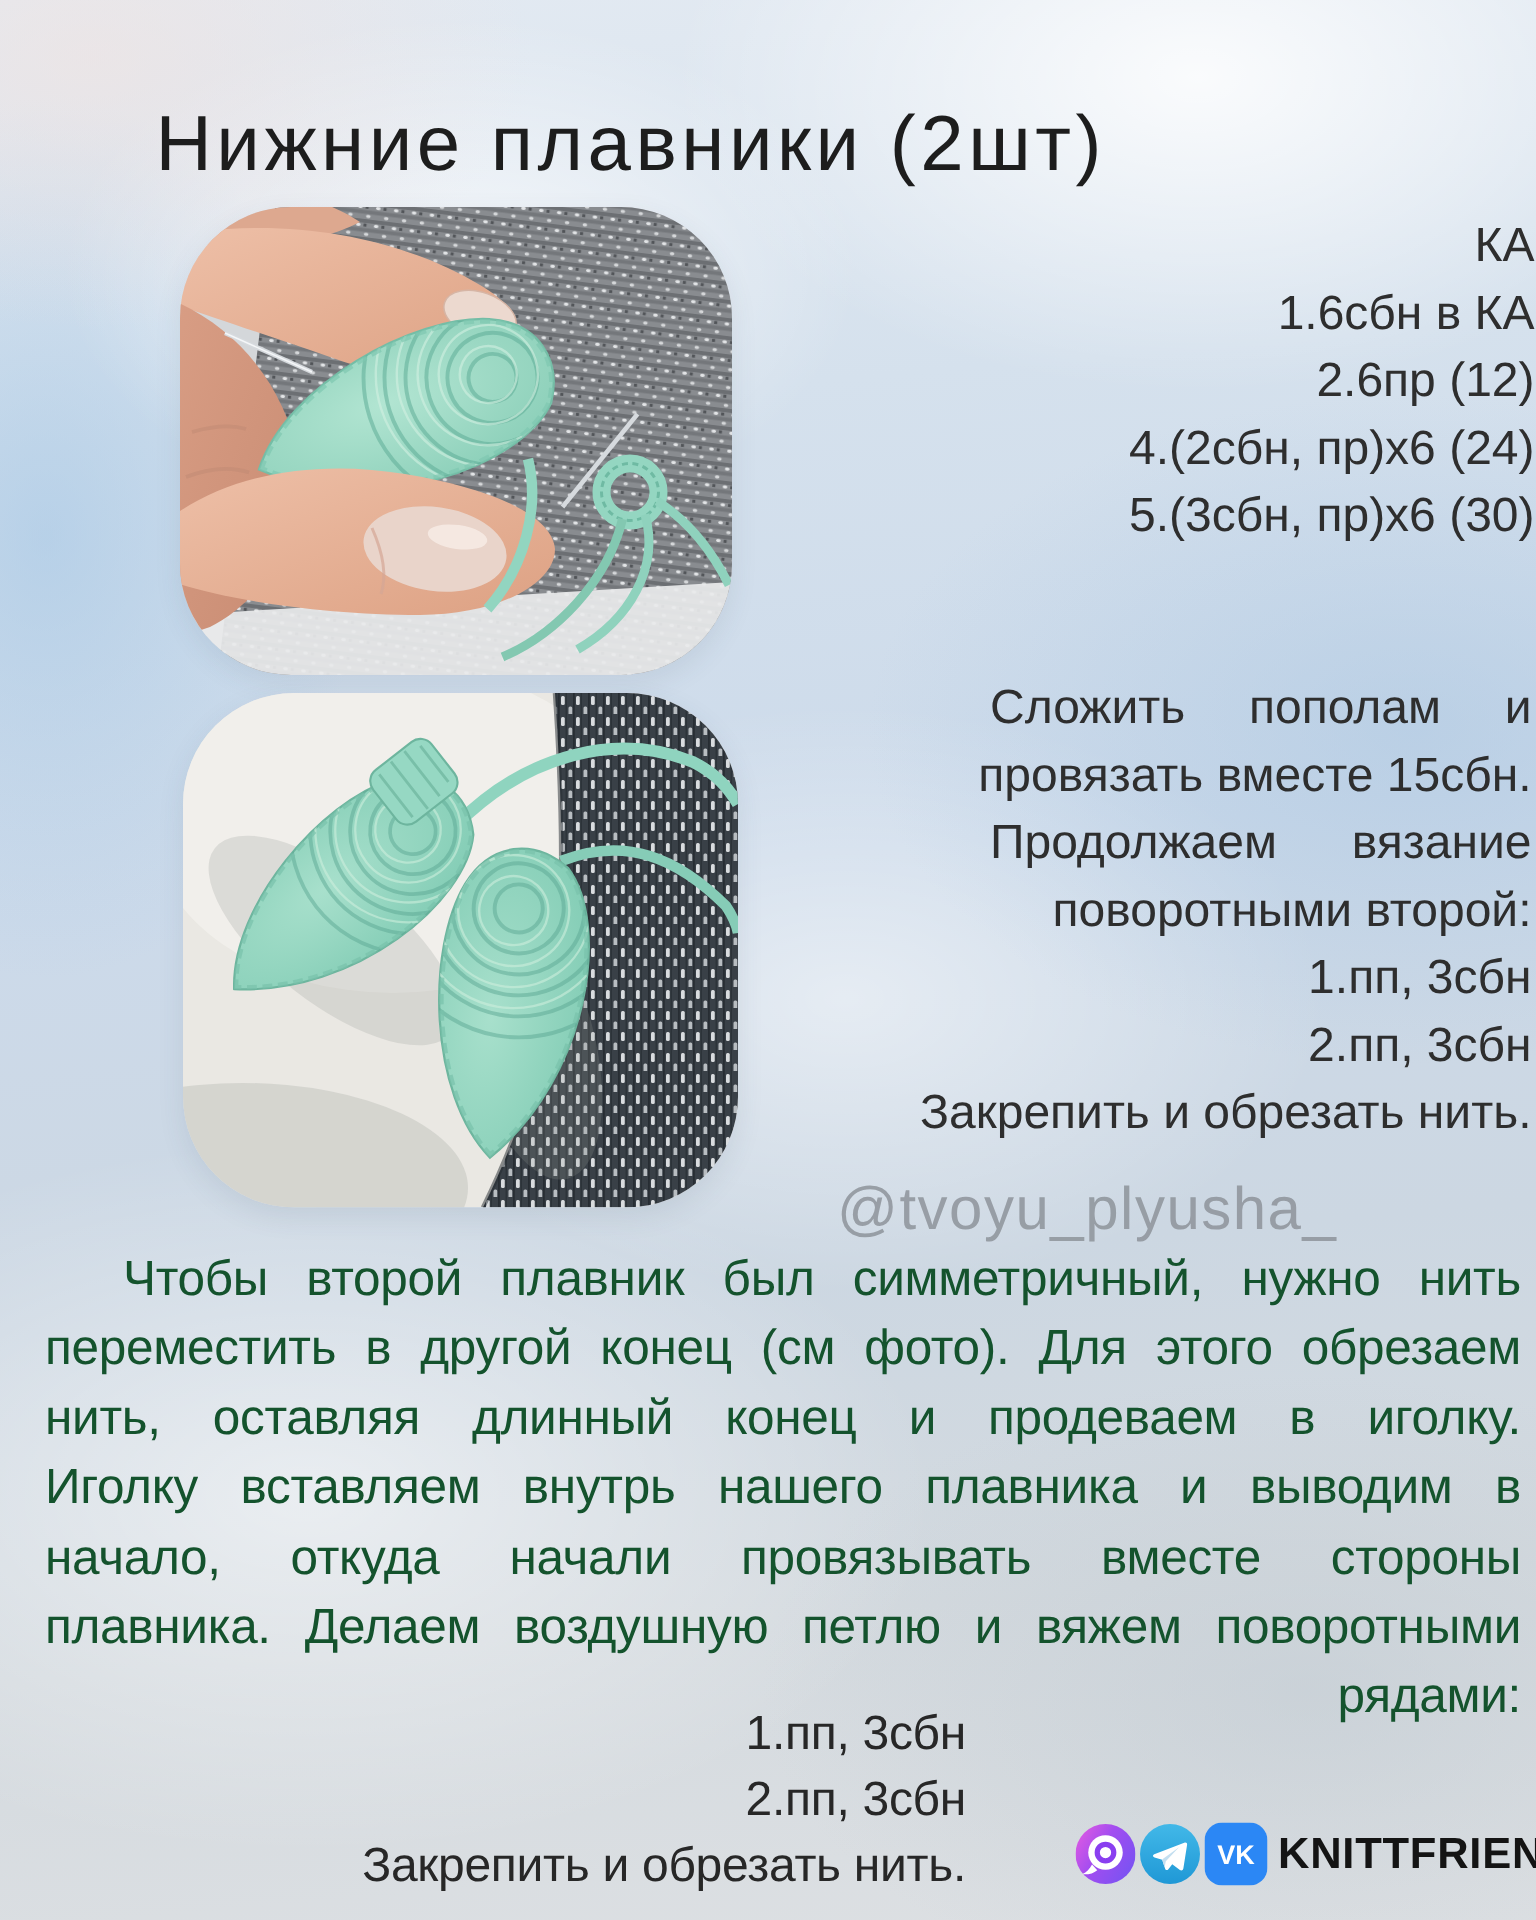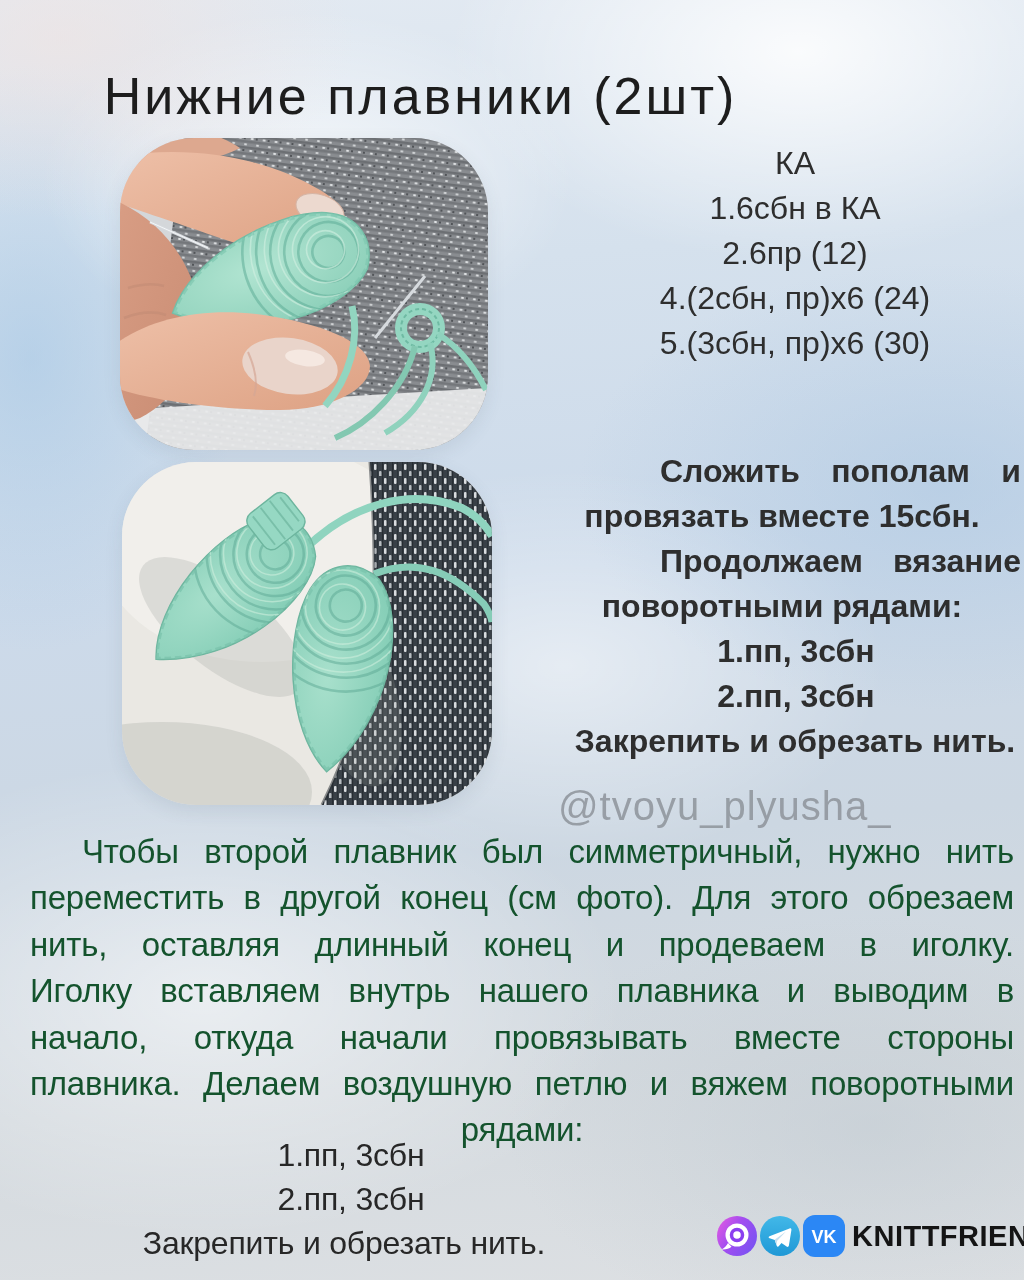--- a/index.html
+++ b/index.html
@@ -19,22 +19,22 @@
   }
   .title{position:absolute;left:0;top:66px;width:841px;text-align:center;
          font-size:52px;letter-spacing:3px;color:#1d1d1d;font-weight:400;}
   .photo{position:absolute;border-radius:74px;overflow:hidden;
          box-shadow:0 6px 18px rgba(60,80,100,.10);}
   .photo1{left:120px;top:138px;width:368px;height:312px;}
   .photo2{left:122px;top:462px;width:370px;height:343px;}
   .rounds{position:absolute;left:567px;top:141px;width:456px;
           font-size:32px;line-height:45px;color:#2e2e2e;}
   .notes{position:absolute;left:543px;top:449px;width:478px;
-         font-size:32px;line-height:45px;color:#2e2e2e;font-weight:bold;}
-  .line{text-align:center;}
+         font-size:32px;line-height:45px;color:#2e2e2e;}
+  .line{text-align:right;}
   .line.j{text-align:justify;text-align-last:justify;text-justify:inter-word;}
   .watermark{position:absolute;left:558px;top:784px;font-size:40px;
              color:#8e949b;letter-spacing:1px;opacity:.85;}
   .paragraph{position:absolute;left:30px;top:829px;width:984px;
              font-size:33px;line-height:46.4px;color:#14532d;letter-spacing:-.2px;}
   .bottom-list{position:absolute;left:44px;top:1133px;width:600px;
                font-size:32px;line-height:44px;color:#272727;letter-spacing:-.2px;}
   .footer{position:absolute;left:717px;top:1215px;display:flex;align-items:center;}
   .footer .icon{width:40px;height:40px;margin-right:3px;flex:0 0 auto;}
   .brand{font-size:29px;font-weight:700;color:#141414;letter-spacing:.5px;margin-left:4px;}
@@ -208,21 +208,21 @@
         <div class="line">2.6пр (12)</div>
         <div class="line">4.(2сбн, пр)х6 (24)</div>
         <div class="line">5.(3сбн, пр)х6 (30)</div>
       </div>
   </div>
 
   <div class="notes">
       <div class="line j" style="padding-left: 117px;">Сложить пополам и</div>
       <div class="line">провязать вместе 15сбн.</div>
       <div class="line j" style="padding-left: 117px;">Продолжаем вязание</div>
-      <div class="line">поворотными рядами:</div>
+      <div class="line">поворотными второй:</div>
       <div class="line" style="padding-left: 28px;">1.пп, 3сбн</div>
       <div class="line" style="padding-left: 28px;">2.пп, 3сбн</div>
       <div class="line" style="padding-left: 26px;">Закрепить и обрезать нить.</div>
     </div>
 
   <div class="watermark">@tvoyu_plyusha_</div>
 
   <div class="paragraph">
       <div class="line j" style="padding-left: 52px;">Чтобы второй плавник был симметричный, нужно нить</div>
       <div class="line j">переместить в другой конец (см фото). Для этого обрезаем</div>

